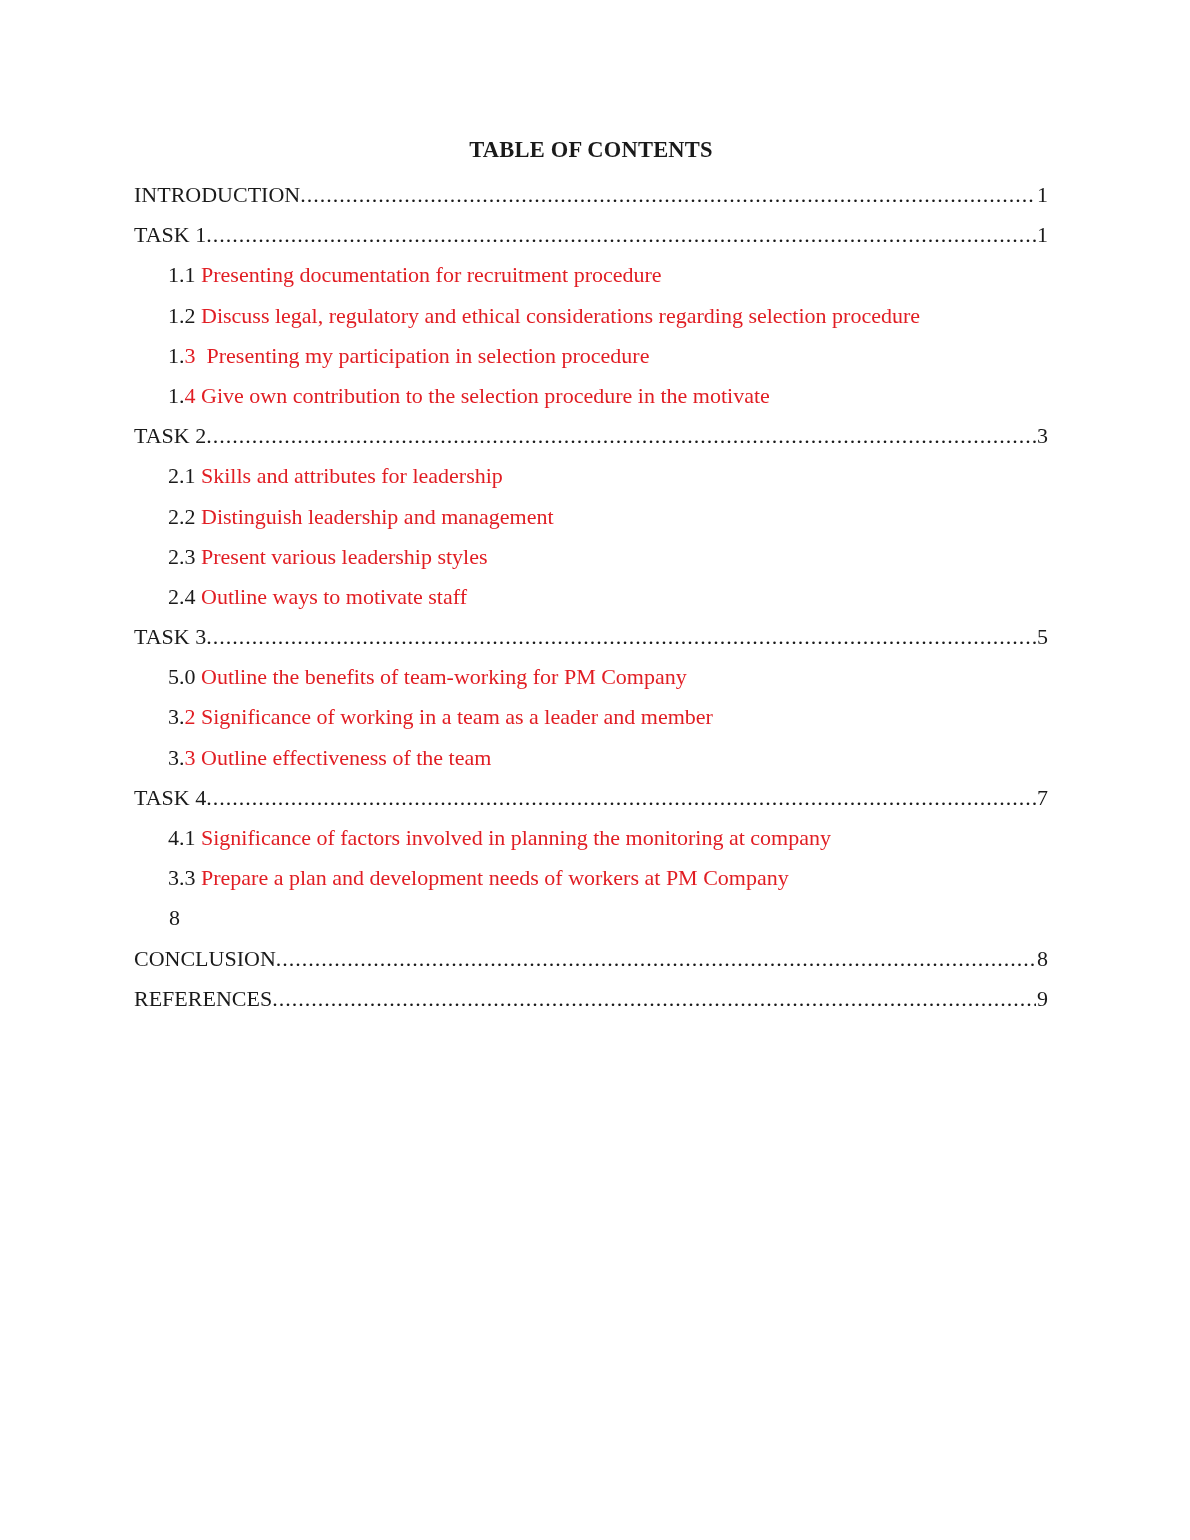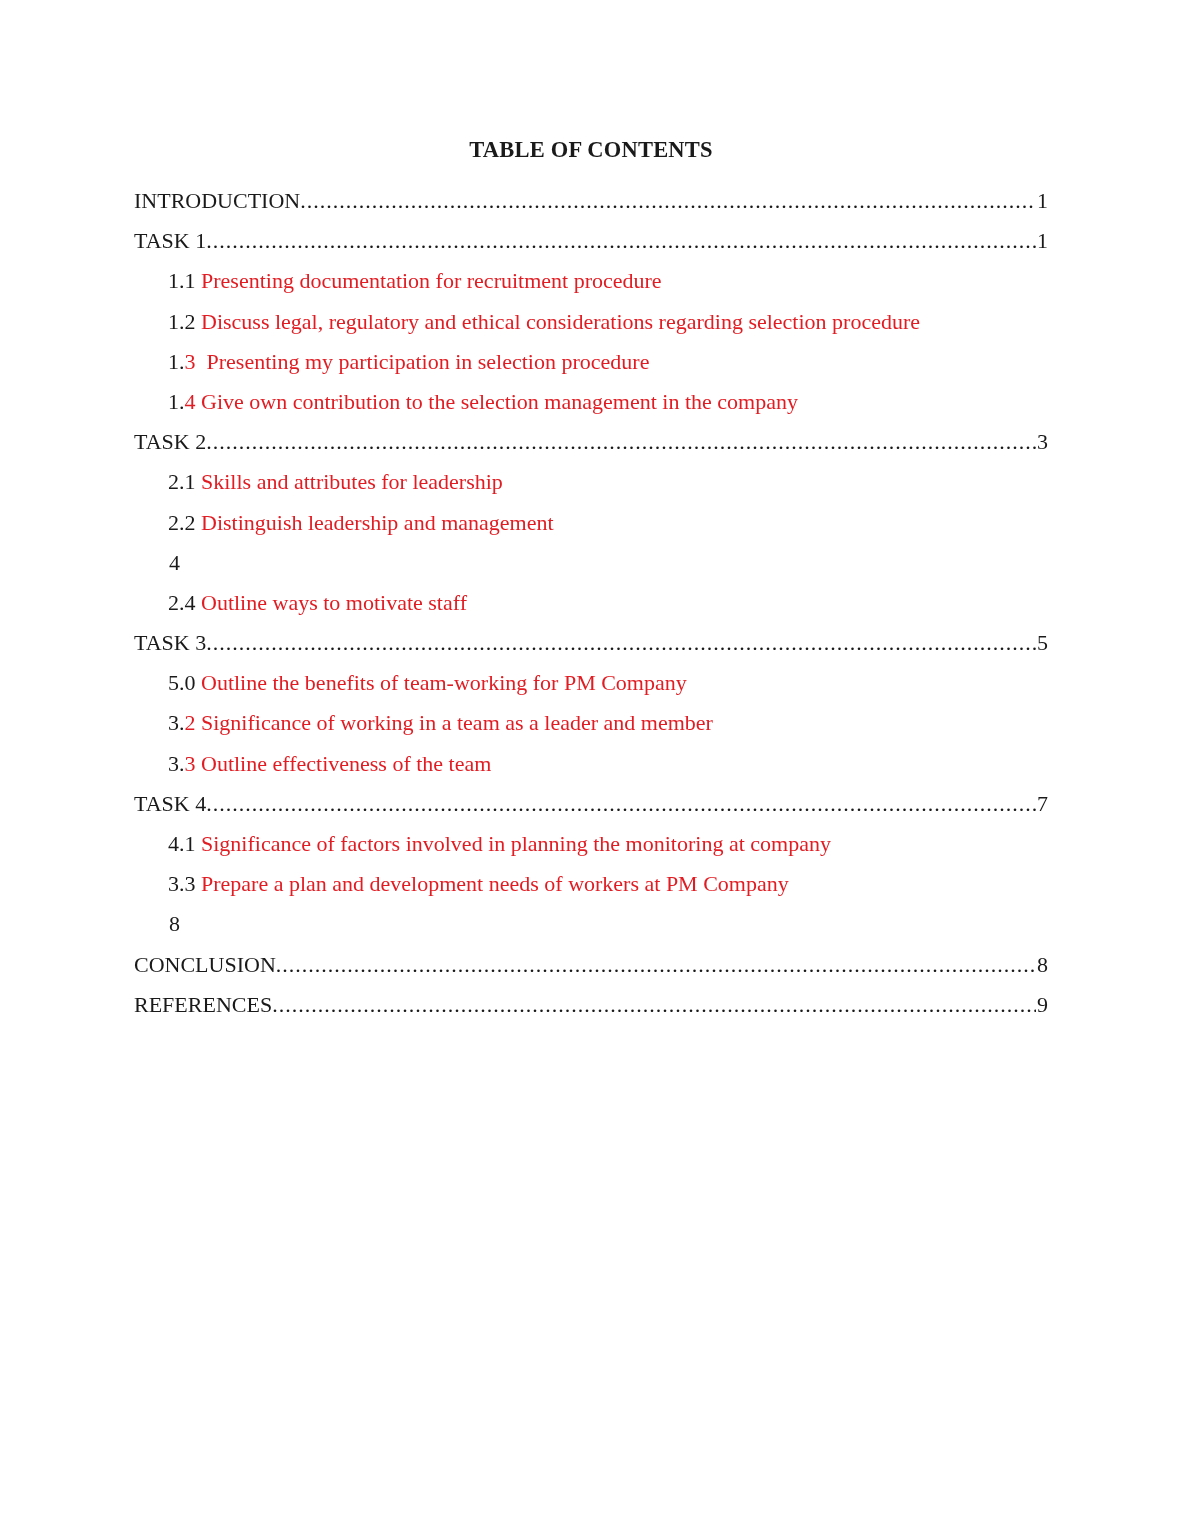--- a/index.html
+++ b/index.html
@@ -23,21 +23,21 @@
   }
   .toc-title {
     text-align: center;
     font-weight: bold;
     font-size: 22.5px;
     line-height: 40px;
     letter-spacing: 0.2px;
     white-space: pre;
   }
   .toc-list {
-    margin-top: 11px;
+    margin-top: 5px;
   }
   .toc-row {
     display: flex;
     align-items: baseline;
     height: 40.2px;
     line-height: 40.2px;
     font-size: 22px;
     overflow: hidden;
   }
   .toc-row.indent {
@@ -92,40 +92,41 @@
     <span class="toc-text"><span class="num-black">1.2</span><span class="num-red"></span><span class="label red"> Discuss legal, regulatory and ethical considerations regarding selection procedure</span></span>
     <span class="leader">..........................................................................................................................................................................................................................................................</span>
     <span class="page-num">2</span>
   </div>
       <div class="toc-row indent">
     <span class="toc-text"><span class="num-black">1.</span><span class="num-red">3</span><span class="label red">  Presenting my participation in selection procedure</span></span>
     <span class="leader">..........................................................................................................................................................................................................................................................</span>
     <span class="page-num">2</span>
   </div>
       <div class="toc-row indent">
-    <span class="toc-text"><span class="num-black">1.</span><span class="num-red">4</span><span class="label red"> Give own contribution to the selection management in the company</span></span>
+    <span class="toc-text"><span class="num-black">1.</span><span class="num-red">4</span><span class="label red"> Give own contribution to the selection procedure in the motivate</span></span>
     <span class="leader">..........................................................................................................................................................................................................................................................</span>
     <span class="page-num">3</span>
   </div>
       <div class="toc-row">
     <span class="toc-text"><span class="num-black"></span><span class="num-red"></span><span class="label black">TASK 2</span></span>
     <span class="leader">..........................................................................................................................................................................................................................................................</span>
     <span class="page-num">3</span>
   </div>
       <div class="toc-row indent">
     <span class="toc-text"><span class="num-black">2.1</span><span class="num-red"></span><span class="label red"> Skills and attributes for leadership</span></span>
     <span class="leader">..........................................................................................................................................................................................................................................................</span>
     <span class="page-num">3</span>
   </div>
       <div class="toc-row indent">
     <span class="toc-text"><span class="num-black">2.2</span><span class="num-red"></span><span class="label red"> Distinguish leadership and management</span></span>
     <span class="leader">..........................................................................................................................................................................................................................................................</span>
     <span class="page-num">3</span>
   </div>
       <div class="toc-row indent">
+    <span class="toc-text"><span class="num-black">2.3</span><span class="num-red"></span><span class="label red"> Present various leadership styles</span></span>
     <span class="leader">..........................................................................................................................................................................................................................................................</span>
     <span class="page-num">4</span>
   </div>
       <div class="toc-row indent">
     <span class="toc-text"><span class="num-black">2.4</span><span class="num-red"></span><span class="label red"> Outline ways to motivate staff</span></span>
     <span class="leader">..........................................................................................................................................................................................................................................................</span>
     <span class="page-num">5</span>
   </div>
       <div class="toc-row">
     <span class="toc-text"><span class="num-black"></span><span class="num-red"></span><span class="label black">TASK 3</span></span>

